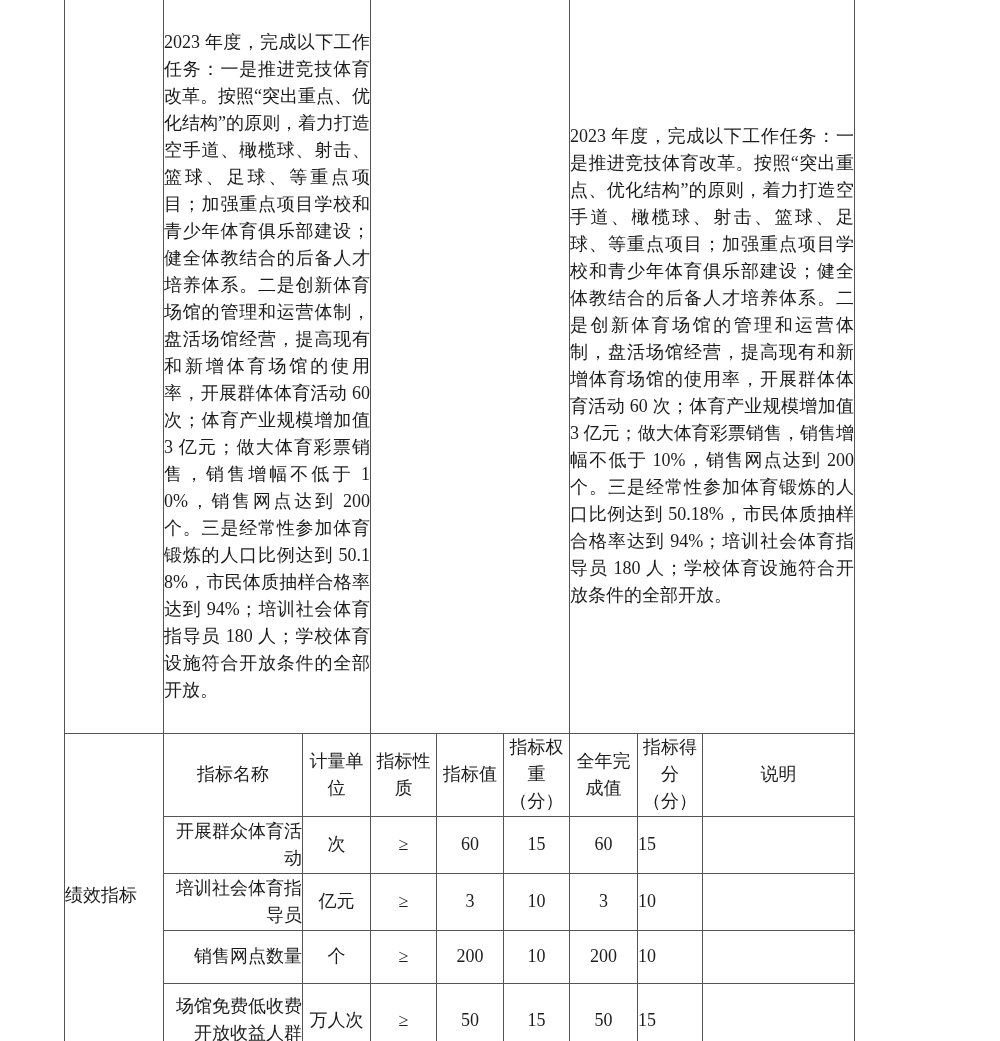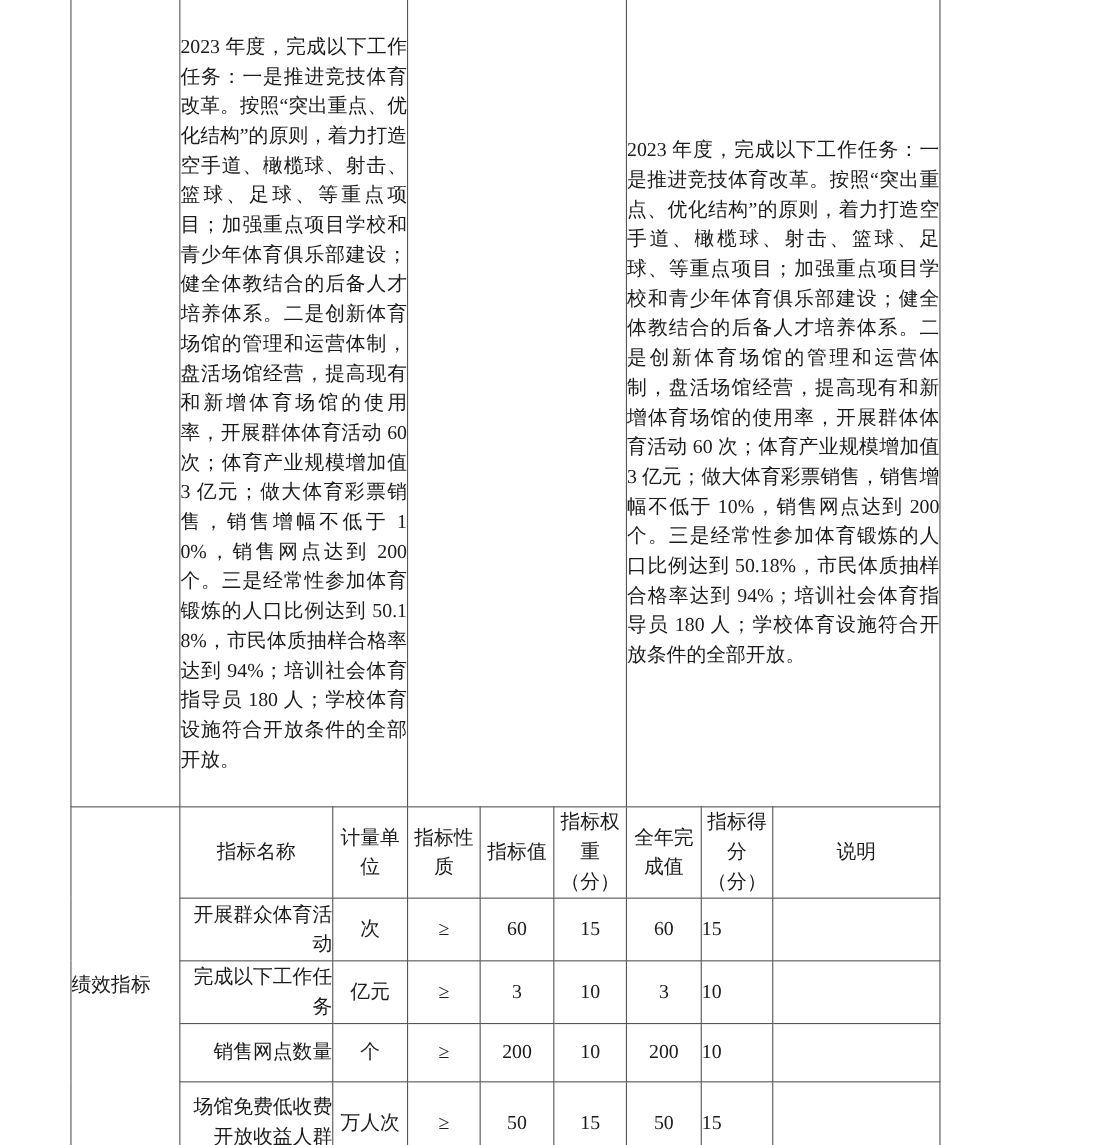--- a/index.html
+++ b/index.html
@@ -78,21 +78,21 @@
       <td class="c-center">次</td>
       <td class="c-center">≥</td>
       <td class="c-center">60</td>
       <td class="c-center">15</td>
       <td class="c-center">60</td>
       <td class="c-score">15</td>
       <td></td>
     </tr>
 
     <tr style="height:57px">
-      <td class="c-name">完成以下工作任务</td>
+      <td class="c-name">培训社会体育指导员</td>
       <td class="c-center">亿元</td>
       <td class="c-center">≥</td>
       <td class="c-center">3</td>
       <td class="c-center">10</td>
       <td class="c-center">3</td>
       <td class="c-score">10</td>
       <td></td>
     </tr>
 
     <tr style="height:53px">

